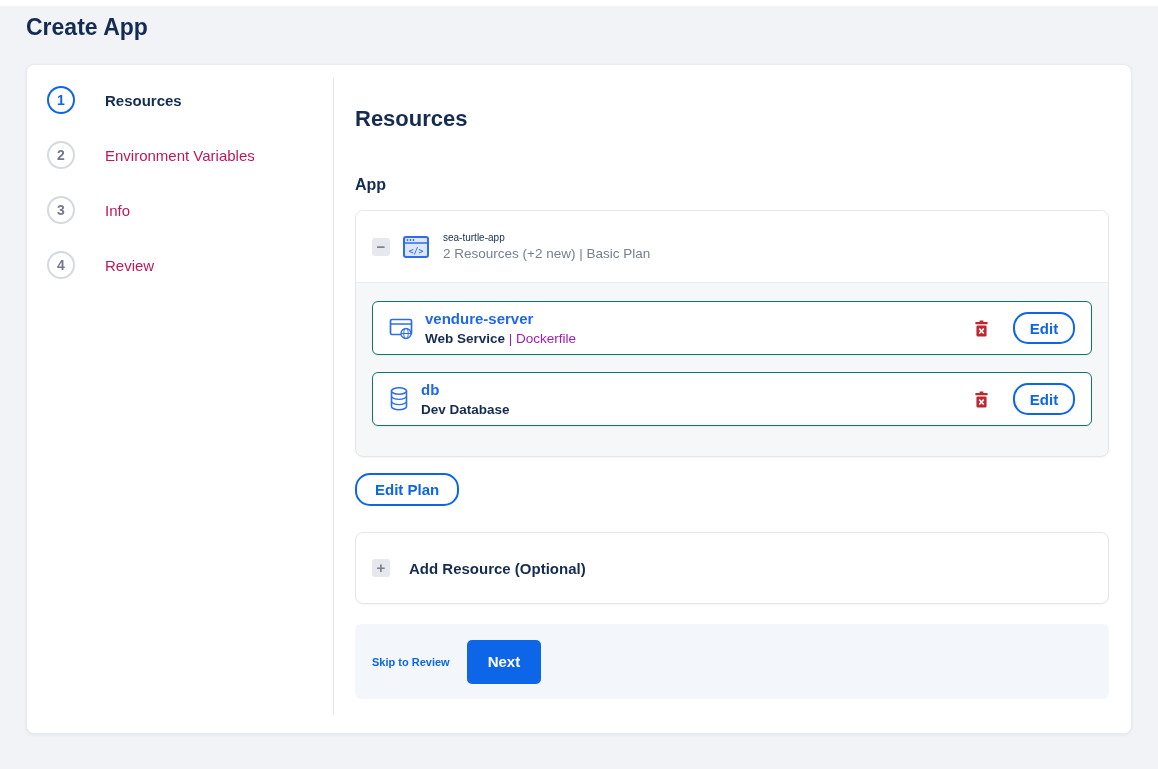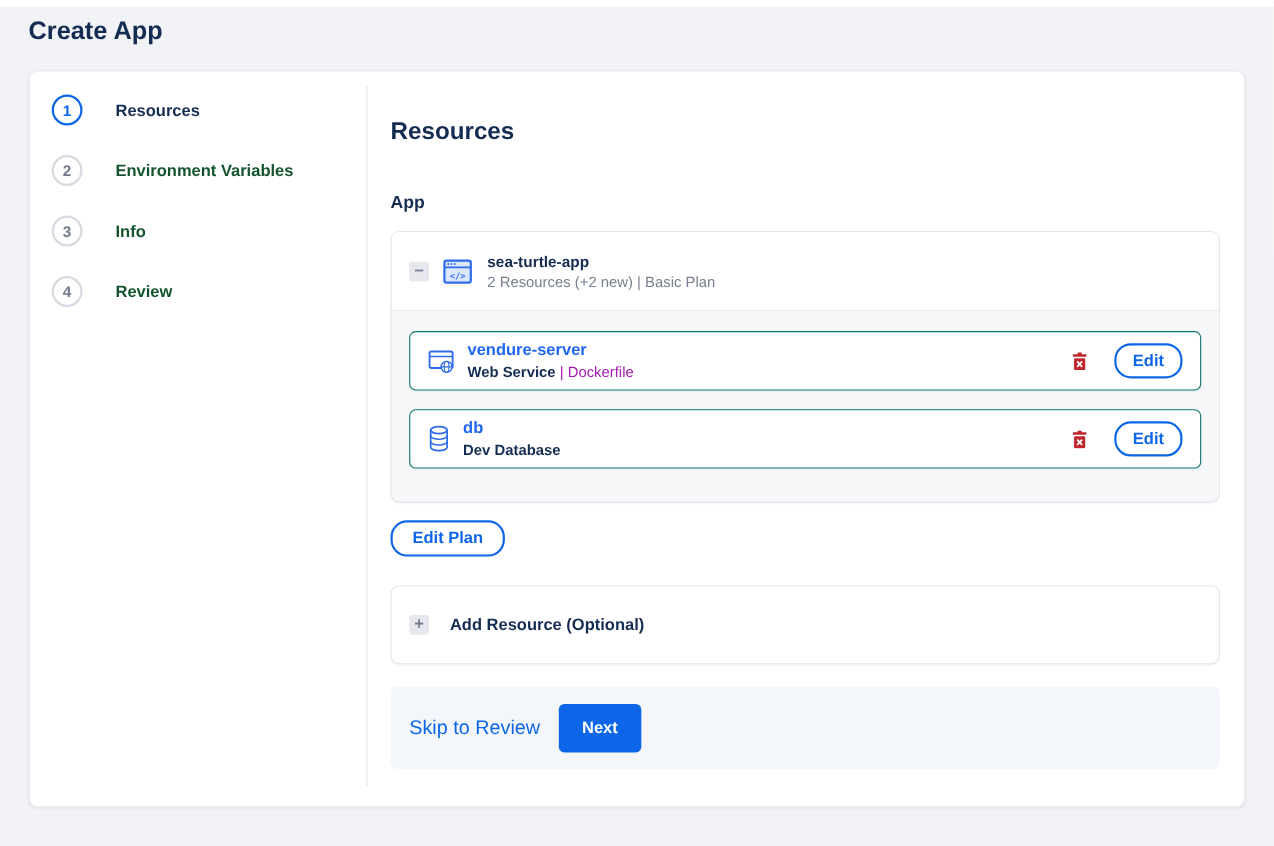--- a/index.html
+++ b/index.html
@@ -36,21 +36,21 @@
     width:1px; background:#e3e7ec;
   }
   .step { display:flex; align-items:center; margin-bottom:27px; cursor:pointer; }
   .step-circle {
     width:28px; height:28px; border-radius:50%;
     border:2px solid #d5d9e0;
     display:flex; align-items:center; justify-content:center;
     font-size:14px; font-weight:700; color:#72798a;
     flex:0 0 28px;
   }
-  .step-label { margin-left:30px; font-size:15px; font-weight:700; color:#14532d; }
+  .step-label { margin-left:30px; font-size:15px; font-weight:400; color:#be185d; }
   .step.active .step-circle { border-color:#0d66e8; color:#0d66e8; }
   .step.active .step-label { color:#152c52; font-weight:700; }
   
   .content { flex:1; padding:41px 22px 0 21px; }
   .content-heading { font-size:22px; line-height:26px; font-weight:600; color:#152c52; }
   .section-label { margin-top:44px; font-size:16px; font-weight:700; color:#152c52; }
   
   .group-card {
     margin-top:16px;
     border:1px solid #e3e7ec;
@@ -67,21 +67,21 @@
   }
   .sq-btn {
     width:18px; height:18px; border:none; border-radius:3px;
     background:#e6e8ed; color:#787f8e;
     font-size:15px; line-height:16px; font-weight:700;
     display:flex; align-items:center; justify-content:center;
     cursor:pointer; flex:0 0 18px;
   }
   .group-icon { margin-left:12px; color:#2e6ce8; display:flex; }
   .group-titles { margin-left:13px; }
-  .group-name { font-size:14px; font-weight:700; color:#152c52; }
+  .group-name { font-size:10px; font-weight:400; color:#152c52; }
   .group-summary { margin-top:3px; font-size:13.5px; color:#77808f; }
   .rows { padding:18px 16px 30px 16px; display:flex; flex-direction:column; gap:17px; }
   .res-row {
     height:54px; background:#ffffff;
     border:1px solid #0f766e; border-radius:6px;
     box-shadow:0 1px 2px rgba(20,30,60,.05);
     display:flex; align-items:center;
     padding:0 16px;
   }
   .res-icon { color:#2e6ce8; display:flex; flex:0 0 auto; }
@@ -108,21 +108,21 @@
     display:flex; align-items:center; padding:0 16px;
     cursor:pointer;
   }
   .add-resource-label { margin-left:19px; font-size:15px; font-weight:700; color:#152c52; }
   
   .wizard-footer {
     margin-top:20px; height:75px;
     background:#f3f7fb; border-radius:6px;
     display:flex; align-items:center; padding:0 17px; gap:17px;
   }
-  .skip-link { color:#0d66e8; font-size:18px; font-weight:400; text-decoration:none; cursor:pointer; }
+  .skip-link { color:#0d66e8; font-size:11px; font-weight:700; text-decoration:none; cursor:pointer; }
   .next-btn {
     height:44px; padding:0 21px;
     background:#0d66e8; color:#ffffff;
     border:none; border-radius:5px;
     font-family:"Liberation Sans", sans-serif;
     font-size:15px; font-weight:700; cursor:pointer;
   }
 </style>
 </head>
 <body>

